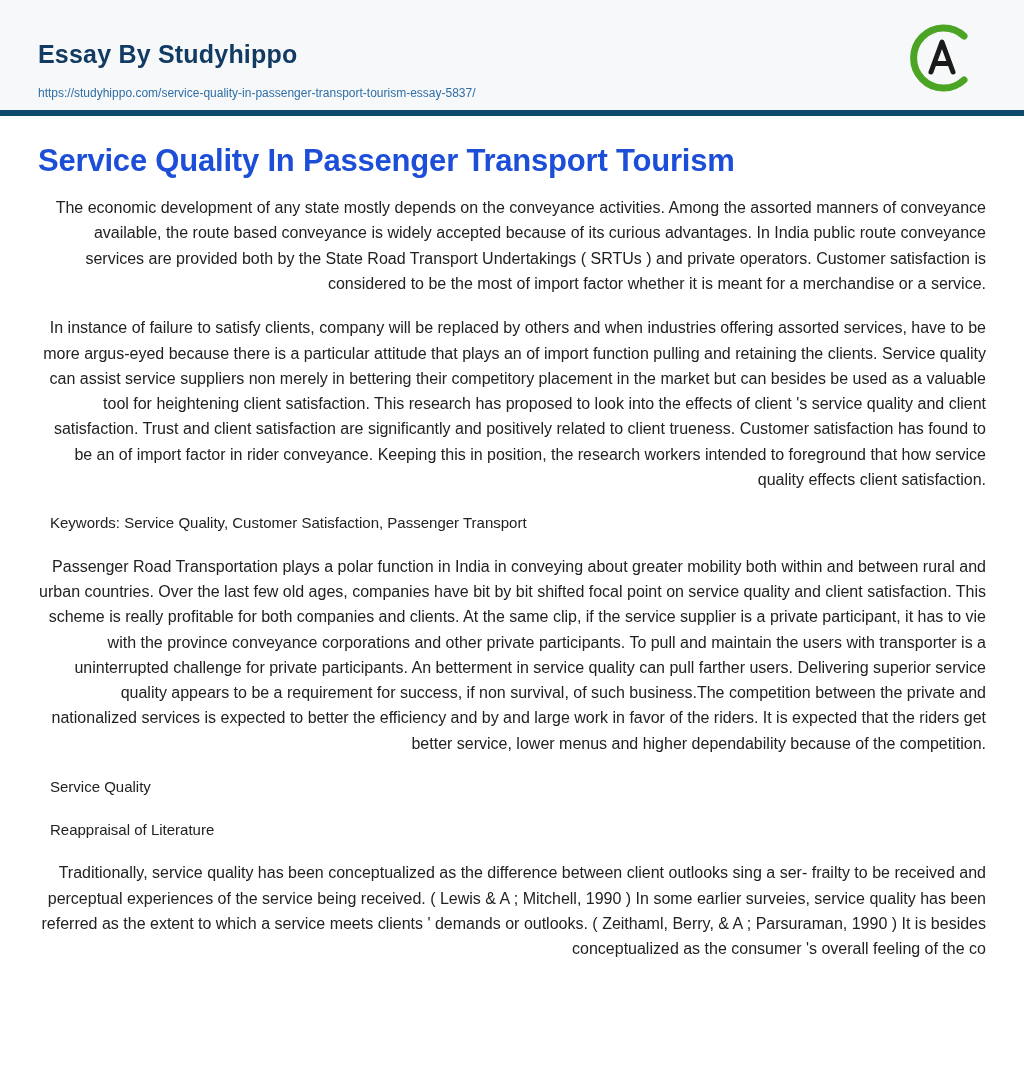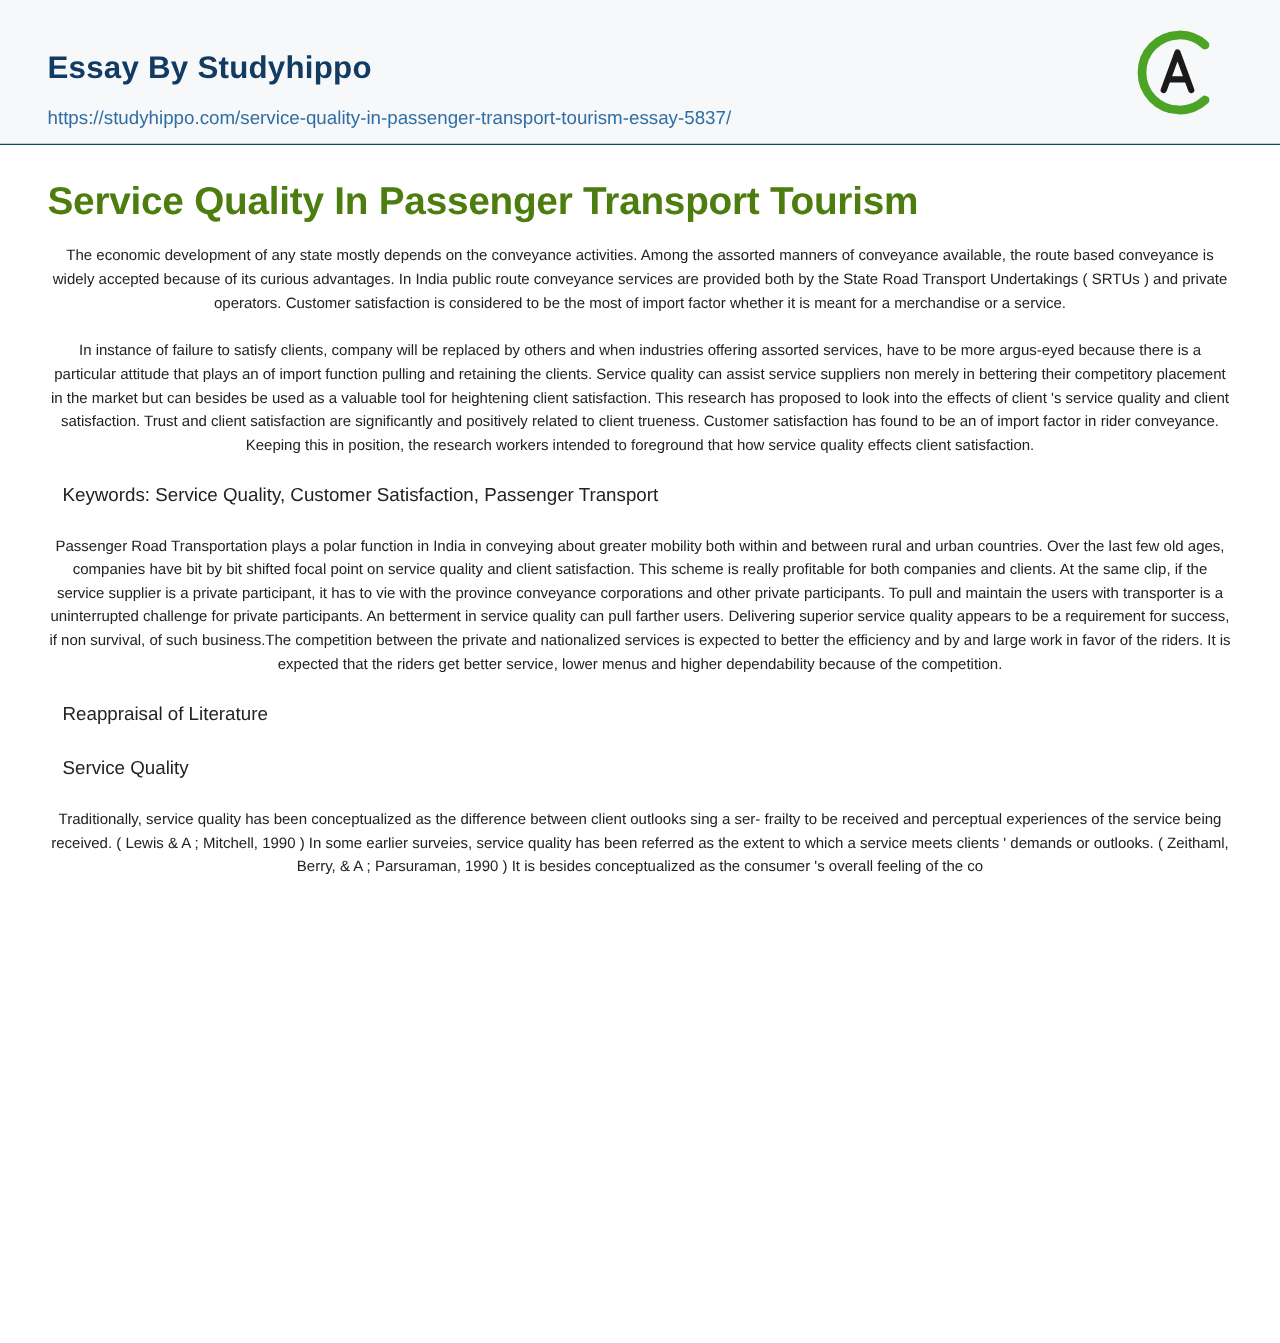--- a/index.html
+++ b/index.html
@@ -16,40 +16,40 @@
   }
   .page {
     width: 1024px;
     height: 1074px;
     position: relative;
     background: #ffffff;
   }
   
   .header {
     background: #f7f8fa;
-    border-bottom: 1px solid #0c4a6e;
+    border-bottom: 6px solid #0c4a6e;
     height: 116px;
     box-sizing: border-box;
     position: relative;
     padding: 0 38px;
   }
   .site-title {
     position: absolute;
     left: 38px;
     top: 40px;
     font-size: 25px;
     font-weight: bold;
     color: #123b63;
     letter-spacing: .2px;
   }
   .source-url {
     position: absolute;
     left: 38px;
     top: 86px;
-    font-size: 15px;
+    font-size: 12px;
     color: #2f6ea5;
     text-decoration: none;
   }
   .logo {
     position: absolute;
     right: 48px;
     top: 22px;
     width: 72px;
     height: 72px;
   }
@@ -57,29 +57,29 @@
 
   
   .article {
     padding: 26px 38px 0 38px;
   }
   h1.doc-title {
     font-size: 31px;
     line-height: 1.2;
     margin: 0 0 16px 0;
     font-weight: bold;
-    color: #4d7c0f;
+    color: #1d4ed8;
     letter-spacing: -0.2px;
   }
   p.para {
-    font-size: 12px;
+    font-size: 16px;
     line-height: 1.58;
     margin: 16px 0 19px 0;
     color: #222222;
-    text-align: center;
+    text-align: right;
   }
   p.small-head {
     font-size: 15px;
     line-height: 1.58;
     margin: 0 0 19px 12px;
     color: #222222;
   }
   .fade-last {
     position: relative;
   }
@@ -100,18 +100,18 @@
       </svg>
     </div>
   </div>
 
   <div class="article">
     <h1 class="doc-title">Service Quality In Passenger Transport Tourism</h1>
     <p class="para">The economic development of any state mostly depends on the conveyance activities. Among the assorted manners of conveyance available, the route based conveyance is widely accepted because of its curious advantages. In India public route conveyance services are provided both by the State Road Transport Undertakings ( SRTUs ) and private operators. Customer satisfaction is considered to be the most of import factor whether it is meant for a merchandise or a service.</p>
     <p class="para">In instance of failure to satisfy clients, company will be replaced by others and when industries offering assorted services, have to be more argus-eyed because there is a particular attitude that plays an of import function pulling and retaining the clients. Service quality can assist service suppliers non merely in bettering their competitory placement in the market but can besides be used as a valuable tool for heightening client satisfaction. This research has proposed to look into the effects of client 's service quality and client satisfaction. Trust and client satisfaction are significantly and positively related to client trueness. Customer satisfaction has found to be an of import factor in rider conveyance. Keeping this in position, the research workers intended to foreground that how service quality effects client satisfaction.</p>
     <p class="small-head">Keywords: Service Quality, Customer Satisfaction, Passenger Transport</p>
     <p class="para">Passenger Road Transportation plays a polar function in India in conveying about greater mobility both within and between rural and urban countries. Over the last few old ages, companies have bit by bit shifted focal point on service quality and client satisfaction. This scheme is really profitable for both companies and clients. At the same clip, if the service supplier is a private participant, it has to vie with the province conveyance corporations and other private participants. To pull and maintain the users with transporter is a uninterrupted challenge for private participants. An betterment in service quality can pull farther users. Delivering superior service quality appears to be a requirement for success, if non survival, of such business.The competition between the private and nationalized services is expected to better the efficiency and by and large work in favor of the riders. It is expected that the riders get better service, lower menus and higher dependability because of the competition.</p>
+    <p class="small-head">Service Quality</p>
     <p class="small-head">Reappraisal of Literature</p>
-    <p class="small-head">Service Quality</p>
     <p class="para fade-last">Traditionally, service quality has been conceptualized as the difference between client outlooks sing a ser- frailty to be received and perceptual experiences of the service being received. ( Lewis &amp; A ; Mitchell, 1990 ) In some earlier surveies, service quality has been referred as the extent to which a service meets clients ' demands or outlooks. ( Zeithaml, Berry, &amp; A ; Parsuraman, 1990 ) It is besides conceptualized as the consumer 's overall feeling of the co</p>
   </div>
 
 </div>
 
 </body></html>

